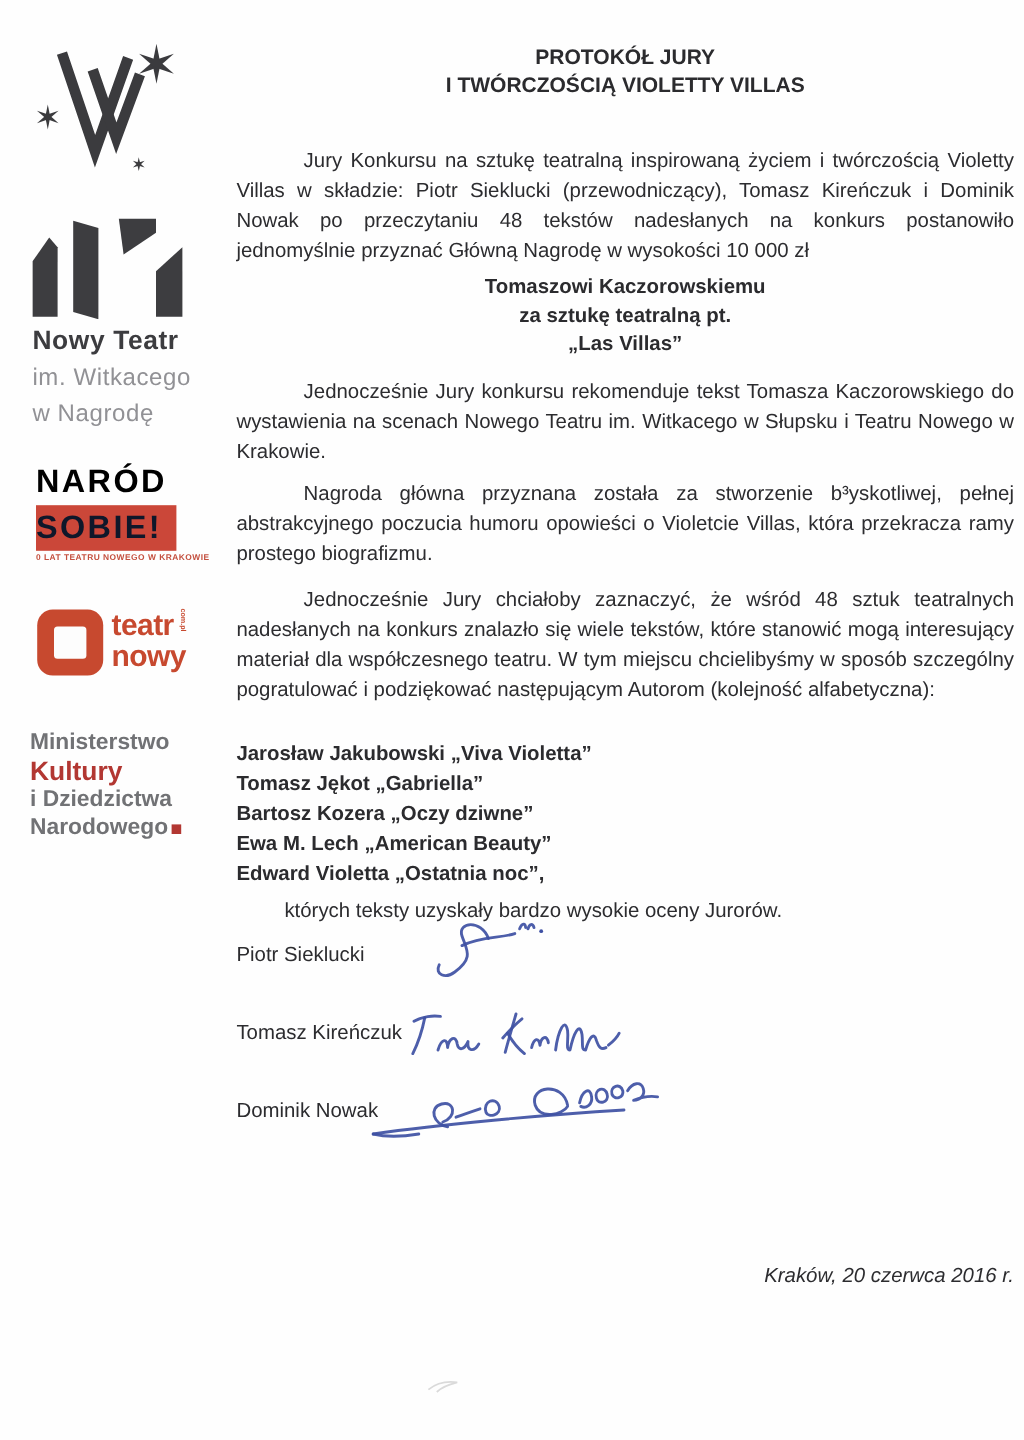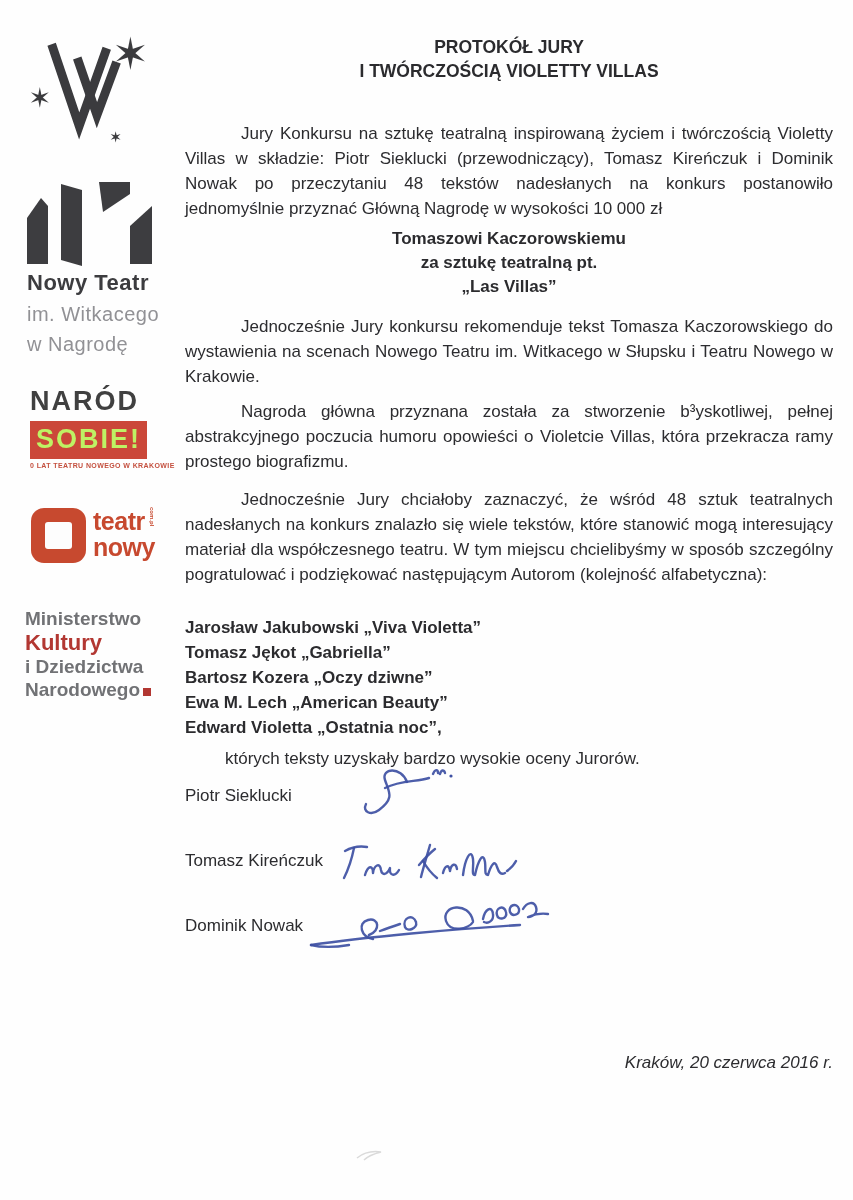--- a/index.html
+++ b/index.html
@@ -5,37 +5,37 @@
   html,body{margin:0;padding:0;background:#ffffff;}
   .page{
     position:relative;width:853px;height:1200px;overflow:hidden;
     background:#fefefe;color:#2d2d30;
     font-family:"Liberation Sans", sans-serif;
   }
   
   .sidebar-item{position:absolute;}
   .nt-title{font-size:22px;font-weight:700;color:#3c3c3f;letter-spacing:.5px;}
   .nt-sub{font-size:20px;color:#919195;letter-spacing:.5px;margin-top:7px;}
-  .narod-word1{font-size:27px;font-weight:800;color:#404040;letter-spacing:2px;}
-  .narod-box{margin-top:4px;width:117px;background:#cb4739;color:#bef264;
-    font-size:27px;font-weight:800;letter-spacing:2px;text-align:center;
+  .narod-word1{font-size:27px;font-weight:800;color:#000000;letter-spacing:2px;}
+  .narod-box{margin-top:4px;width:117px;background:#cb4739;color:#0f172a;
+    font-size:27px;font-weight:800;letter-spacing:2px;text-align:left;
     padding:3px 0 4px 0;}
   .narod-tag{margin-top:3px;font-size:7px;font-weight:700;color:#c4503f;letter-spacing:.4px;white-space:nowrap;}
   .tn-wrap{display:flex;align-items:flex-start;}
   .tn-text{margin-left:6px;margin-top:2px;color:#c7492f;font-weight:800;
     font-size:25px;line-height:24px;letter-spacing:-.5px;position:relative;}
   .tn-line2{margin-left:6px;}
   .tn-domain{position:absolute;right:-9px;top:-2px;font-size:6px;font-weight:700;
     letter-spacing:0;writing-mode:vertical-rl;color:#c7492f;}
   .min-line{font-size:19px;line-height:23px;font-weight:700;color:#717275;}
   .min-red{font-size:22px;line-height:25px;color:#b23732;}
   .min-square{display:inline-block;width:8px;height:8px;background:#b23732;margin-left:3px;}
   
   .main{position:absolute;left:185px;top:0;width:648px;height:1200px;}
-  .block{position:absolute;left:0;width:648px;}
+  .block{position:absolute;left:12px;width:648px;}
   .doc-title{font-size:17.5px;font-weight:700;text-align:center;line-height:23.5px;color:#2b2b2e;}
   .para{font-size:17px;line-height:25px;text-align:justify;text-align-last:left;text-indent:56px;color:#2c2c2f;}
   .para.noindent{text-indent:0;}
   .award{font-size:17px;font-weight:700;text-align:center;line-height:24px;color:#2b2b2e;}
   .winners div{font-size:17px;font-weight:700;line-height:25px;color:#2b2b2e;}
   .sig-name{font-size:17px;color:#2c2c2f;}
   .sig-ink{position:absolute;}
   .sig-ink path{fill:none;stroke:#3e50a3;stroke-width:2.4;stroke-linecap:round;stroke-linejoin:round;opacity:.92;}
   .date-line{font-size:17px;text-align:right;color:#2c2c2f;}
   .artifact path{fill:none;stroke:#dadada;stroke-width:1.5;}

